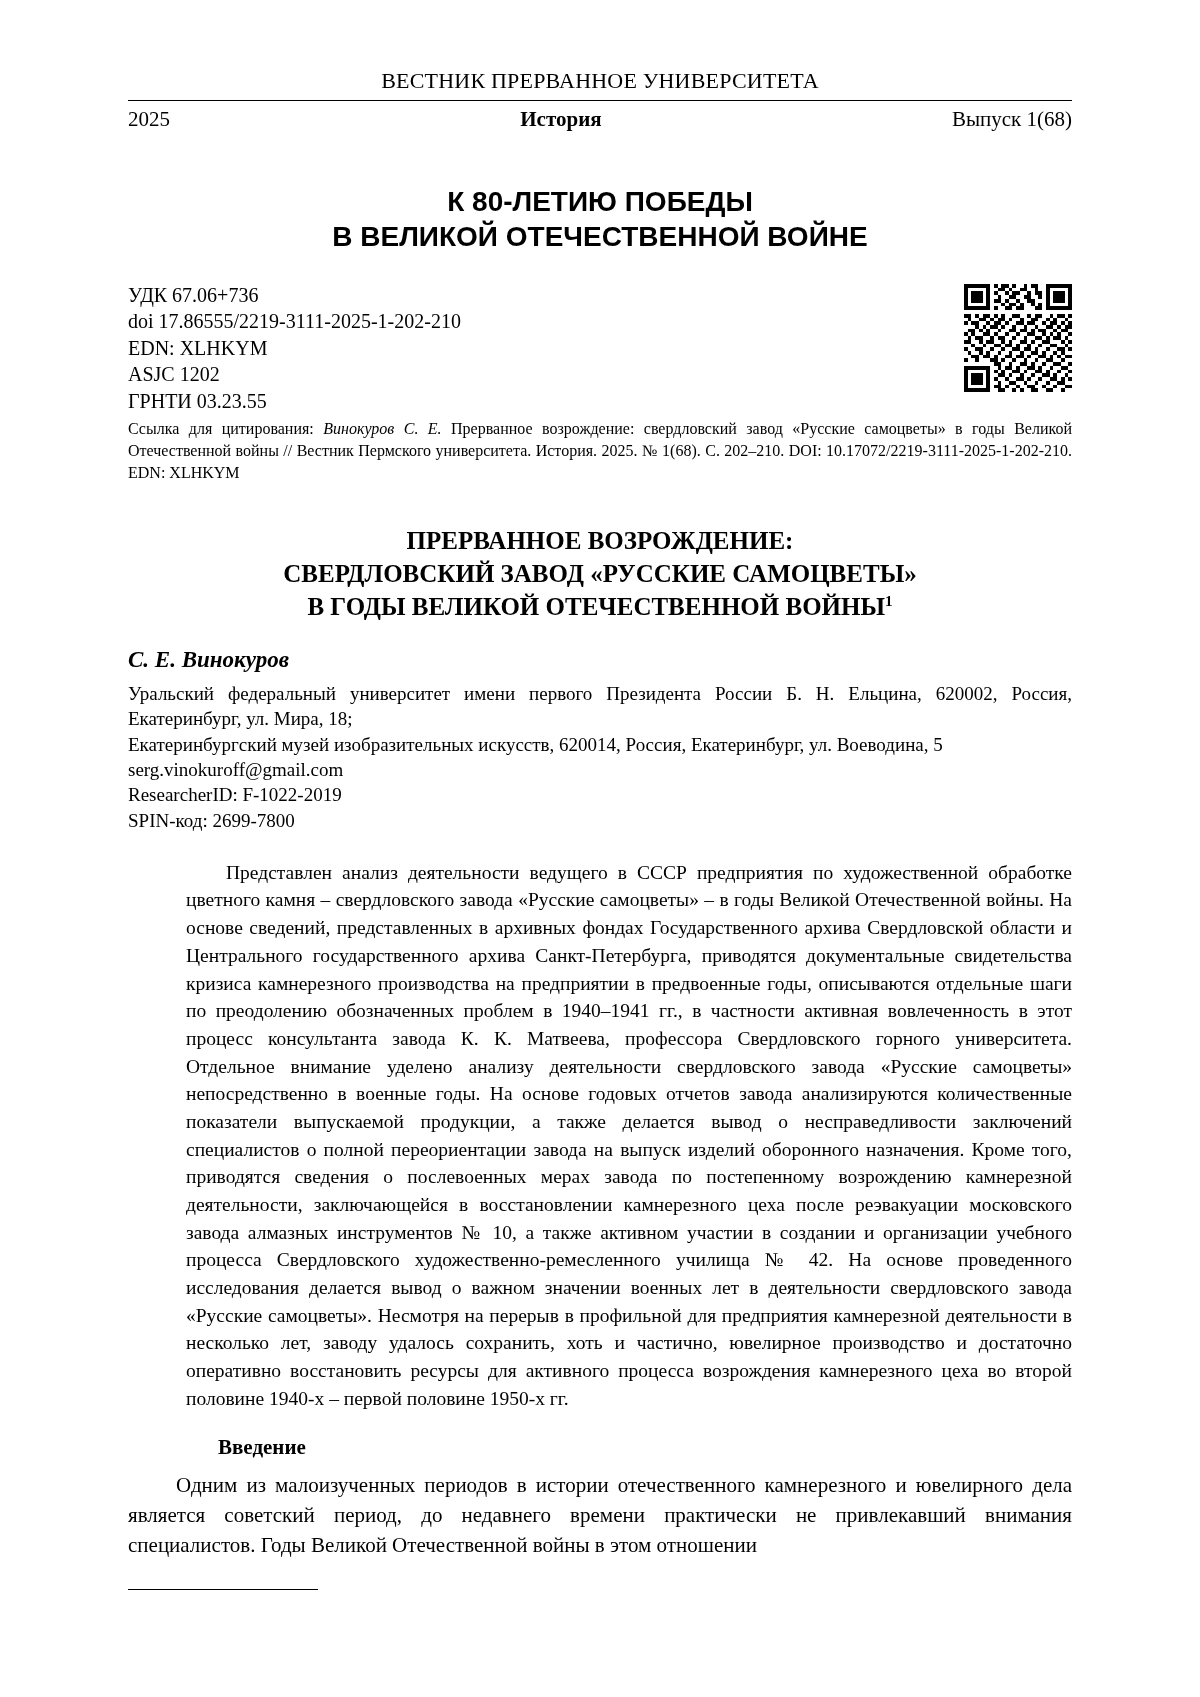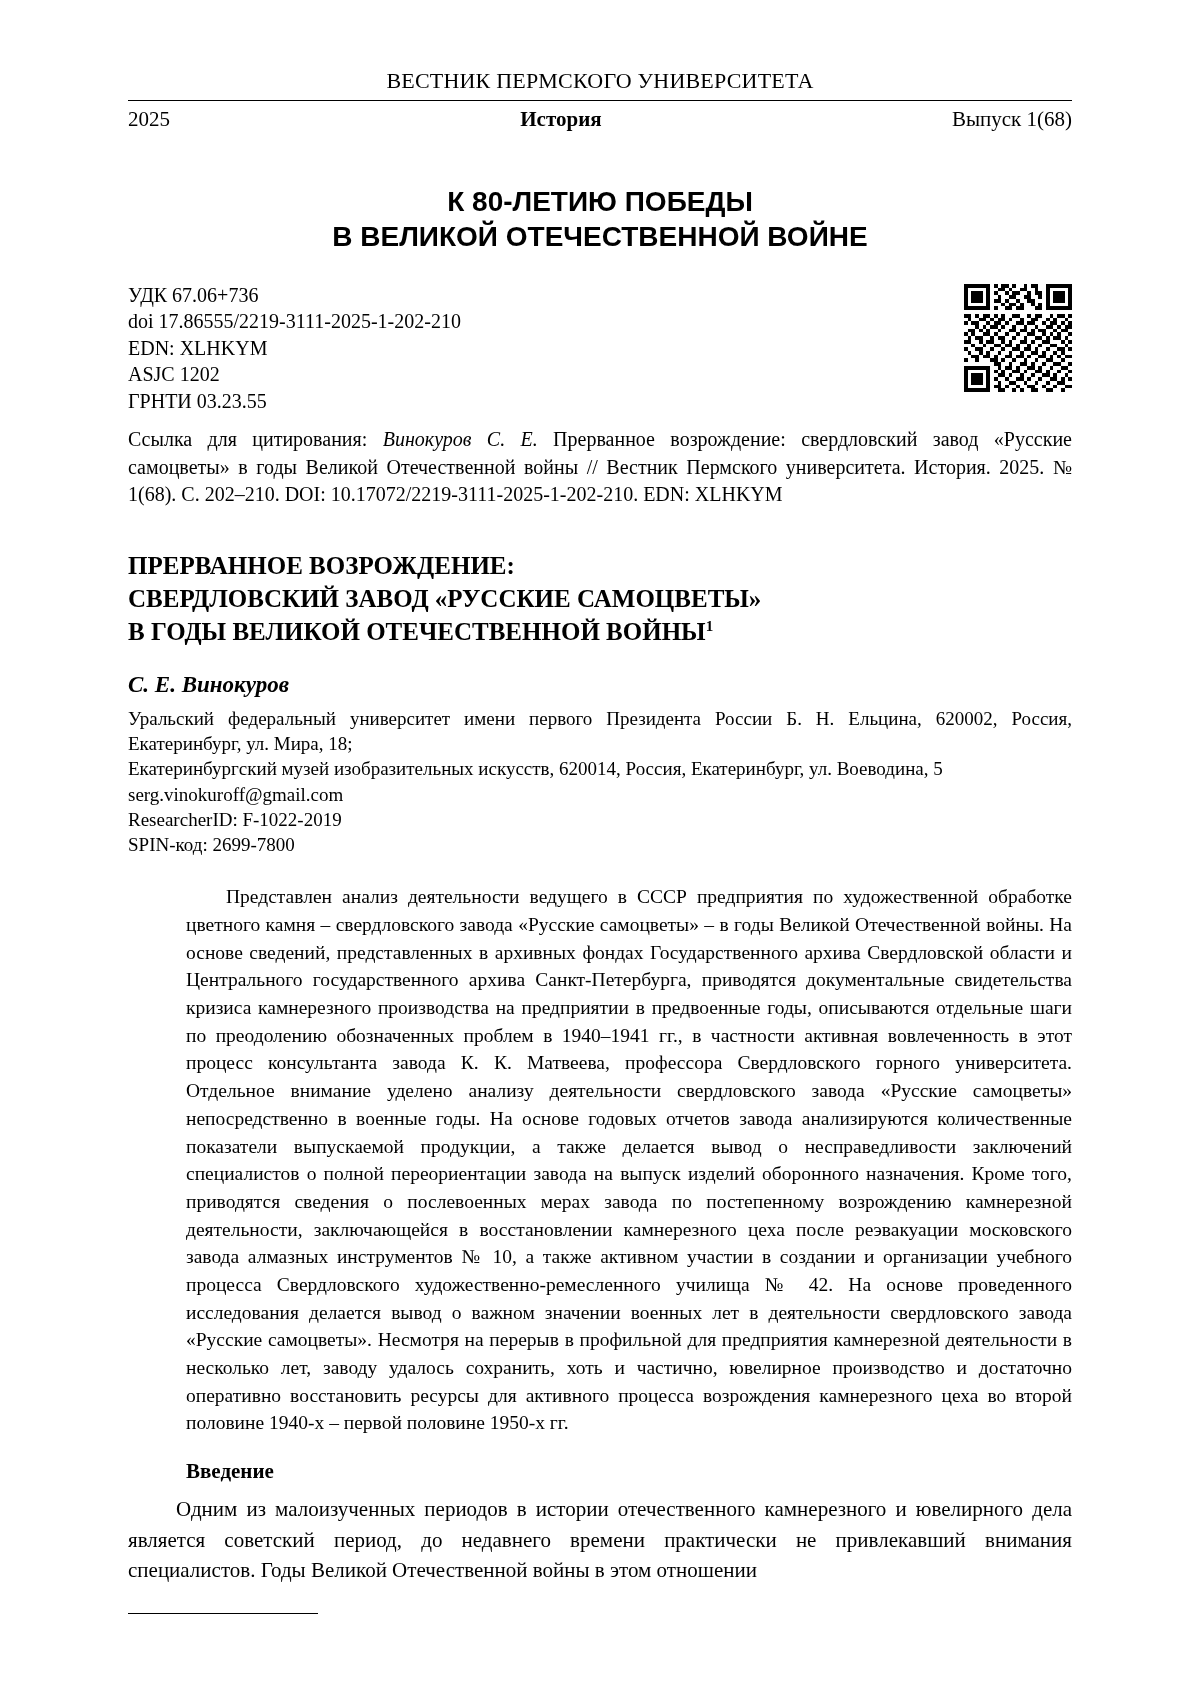--- a/index.html
+++ b/index.html
@@ -58,28 +58,29 @@
   }
   .meta-line { white-space: pre; }
   .qr {
     position: absolute;
     right: 0;
     top: 2px;
     width: 108px;
     height: 108px;
   }
   .citation {
-    margin-top: 12px;
-    font-size: 20px;
+    margin-top: 4px;
+    font-size: 16px;
     line-height: 1.38;
     text-align: justify;
     text-justify: inter-word;
   }
   .citation .it { font-style: italic; }
   .article-title {
+    text-align: center;
     font-weight: bold;
     font-size: 25px;
     line-height: 1.32;
     margin-top: 40px;
   }
   .article-title sup { font-size: 15px; }
   .author {
     font-weight: bold;
     font-style: italic;
     font-size: 23px;
@@ -105,21 +106,21 @@
     margin-top: 18px;
     margin-left: 58px;
     font-size: 19.5px;
     line-height: 1.42;
     text-align: justify;
     text-indent: 40px;
   }
   .keywords .it { font-style: italic; }
   .intro-heading {
     margin-top: 22px;
-    margin-left: 58px;
+    margin-left: 90px;
     font-weight: bold;
     font-size: 21px;
   }
   .intro-body {
     margin-top: 10px;
     font-size: 21px;
     line-height: 1.45;
     text-align: justify;
     text-justify: inter-word;
     text-indent: 48px;
@@ -129,21 +130,21 @@
     border: none;
     border-top: 1px solid #000;
     margin: 28px 0 8px 0;
   }
 </style>
 </head>
 <body>
 
 <div class="page">
 
-  <div class="journal-title">ВЕСТНИК ПЕРМСКОГО УНИВЕРСИТЕТА</div>
+  <div class="journal-title">ВЕСТНИК ПРЕРВАННОЕ УНИВЕРСИТЕТА</div>
   <hr class="header-rule">
 
   <div class="header-row">
     <span>2025</span>
     <span class="center">История</span>
     <span>Выпуск 1(68)</span>
   </div>
 
   <div class="section-title">
     <div>К 80-ЛЕТИЮ ПОБЕДЫ</div>

